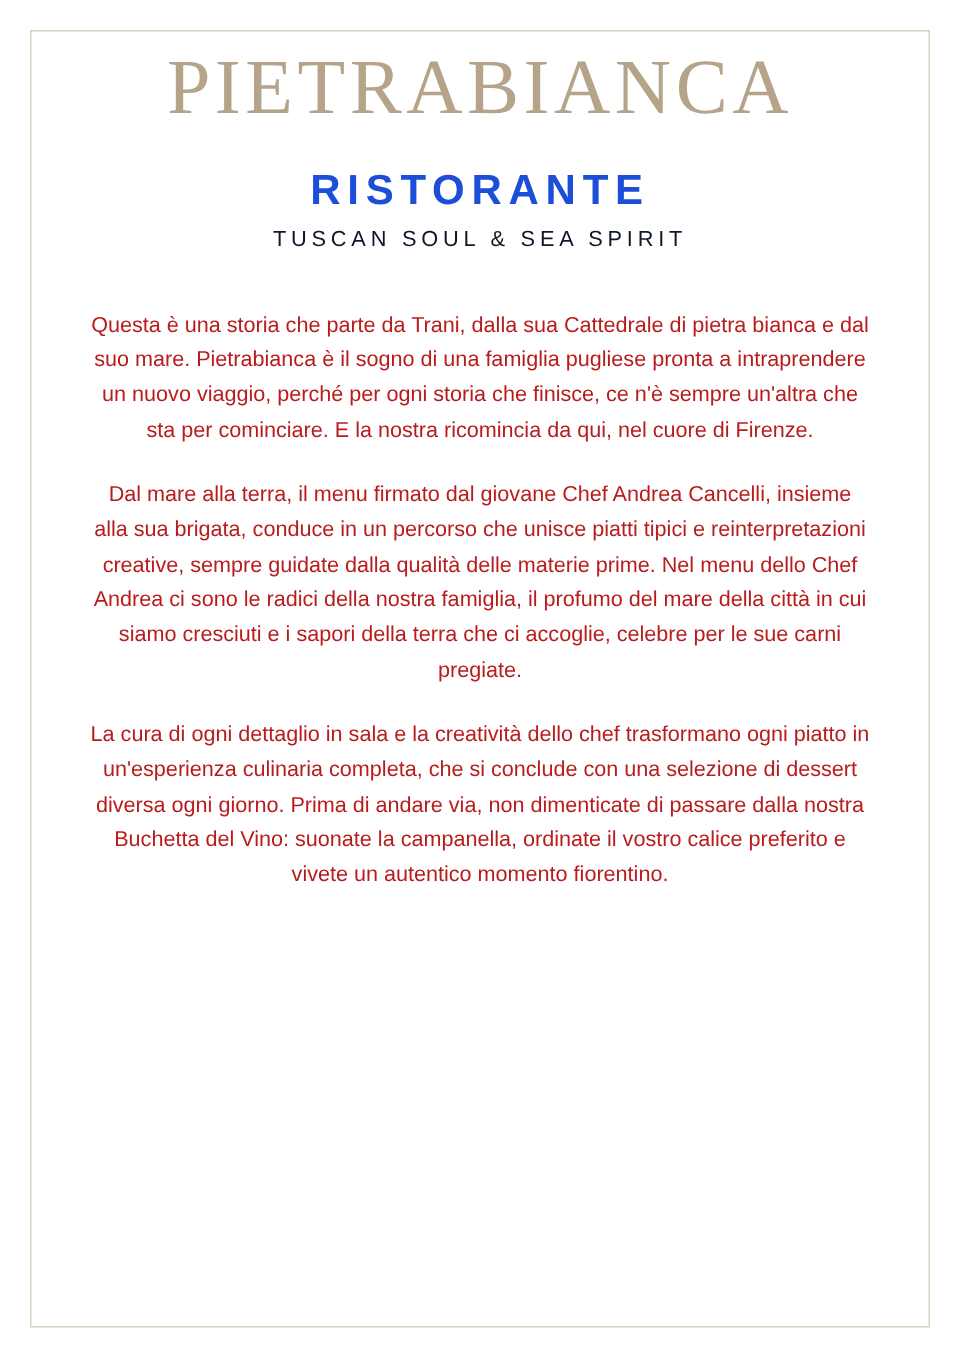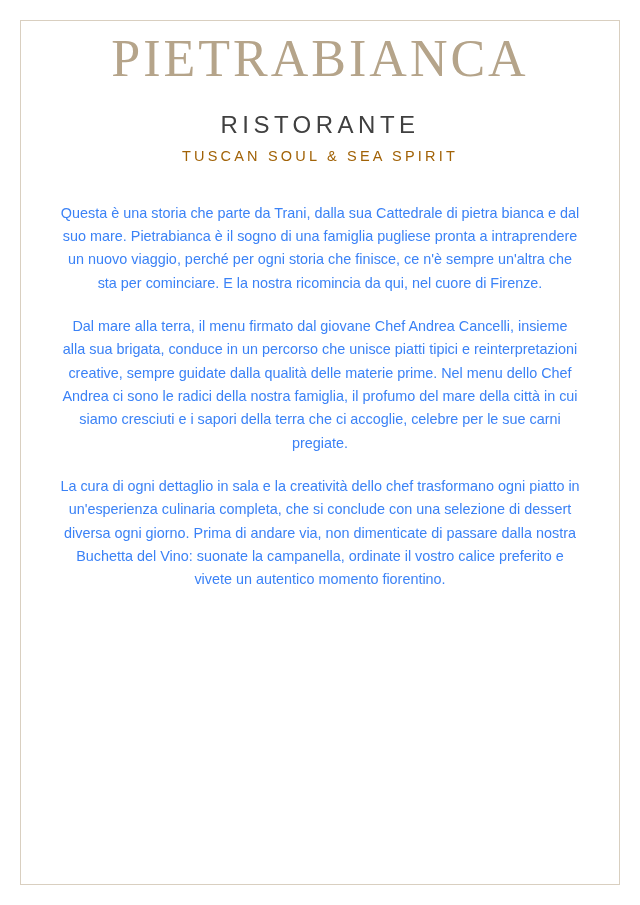--- a/index.html
+++ b/index.html
@@ -39,35 +39,35 @@
     font-family: "Liberation Serif", serif;
     font-size: 52px;
     letter-spacing: 3px;
     color: #b5a48a;
     line-height: 1.05;
     font-weight: 400;
     white-space: nowrap;
   }
   .subtitle {
     margin-top: 24px;
-    font-size: 24px;
+    font-size: 28px;
     letter-spacing: 4.5px;
-    color: #404040;
-    font-weight: 400;
+    color: #1d4ed8;
+    font-weight: 700;
   }
   .tagline {
     margin-top: 9px;
     font-size: 14.5px;
     letter-spacing: 3.2px;
-    color: #a16207;
+    color: #0f172a;
     font-weight: 400;
   }
   .body-copy {
     margin-top: 38px;
-    color: #3b82f6;
+    color: #b91c1c;
     font-size: 14.4px;
     line-height: 1.62;
     text-align: center;
   }
   .body-copy p {
     margin: 0 0 20px 0;
   }
   .body-copy p:last-child {
     margin-bottom: 0;
   }

